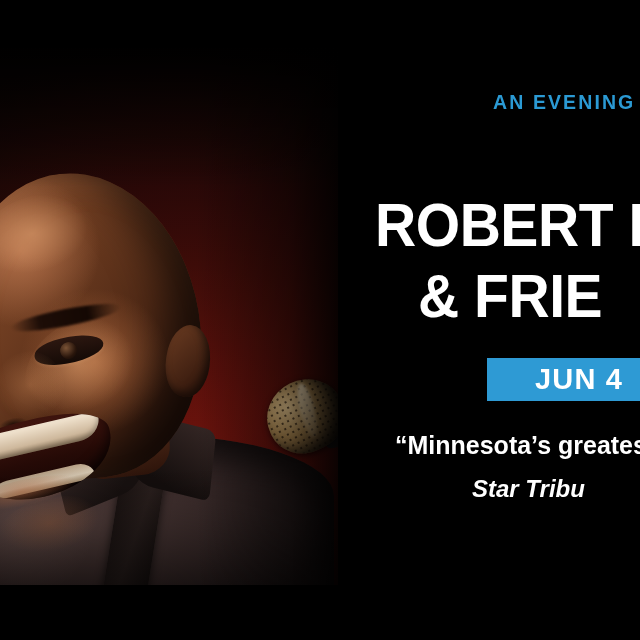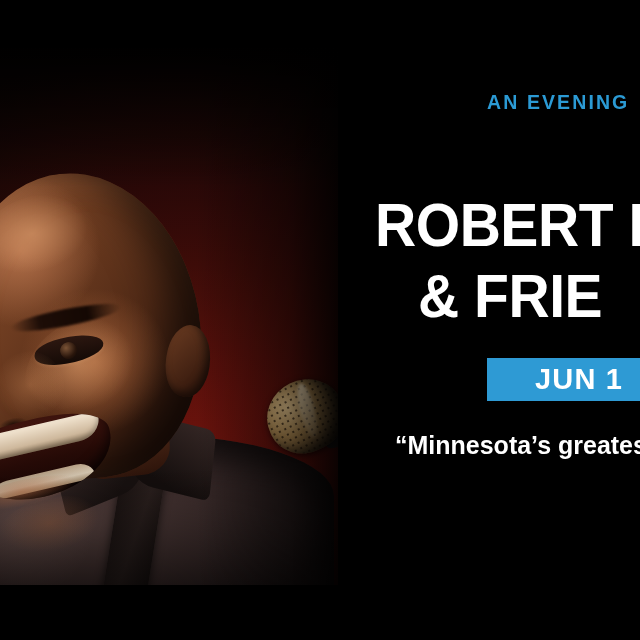--- a/index.html
+++ b/index.html
@@ -338,21 +338,21 @@
   }
   .kicker {
     position: absolute;
     color: #2b9ad4;
     font-weight: 700;
     font-size: 19.5px;
     letter-spacing: 2.1px;
     white-space: nowrap;
     line-height: 1;
   }
-  #kicker-line-1 { left: 149px; top: 93px; }
+  #kicker-line-1 { left: 155px; top: 93px; }
   #kicker-line-2 { left: 126px; top: 138px; }
 
   .headline {
     position: absolute;
     color: #ffffff;
     font-weight: 700;
     font-size: 62px;
     letter-spacing: -0.5px;
     white-space: nowrap;
     line-height: 1;
@@ -455,21 +455,22 @@
   <div id="content">
 
     <div class="kicker" id="kicker-line-1">AN EVENING</div>
 
 
     <div class="headline" id="headline-line-1">ROBERT RO</div>
 
     <div class="headline" id="headline-line-2">&amp; FRIE</div>
 
     <div id="date-badge">
-      <span id="date-badge-label">JUN 1</span>
+      <span id="date-badge-label">JUN 4</span>
     </div>
 
     <div id="quote-line">“Minnesota’s greatest</div>
 
+    <div id="quote-source">Star Tribu</div>
 
   </div>
 
 </div>
 
 </body></html>

